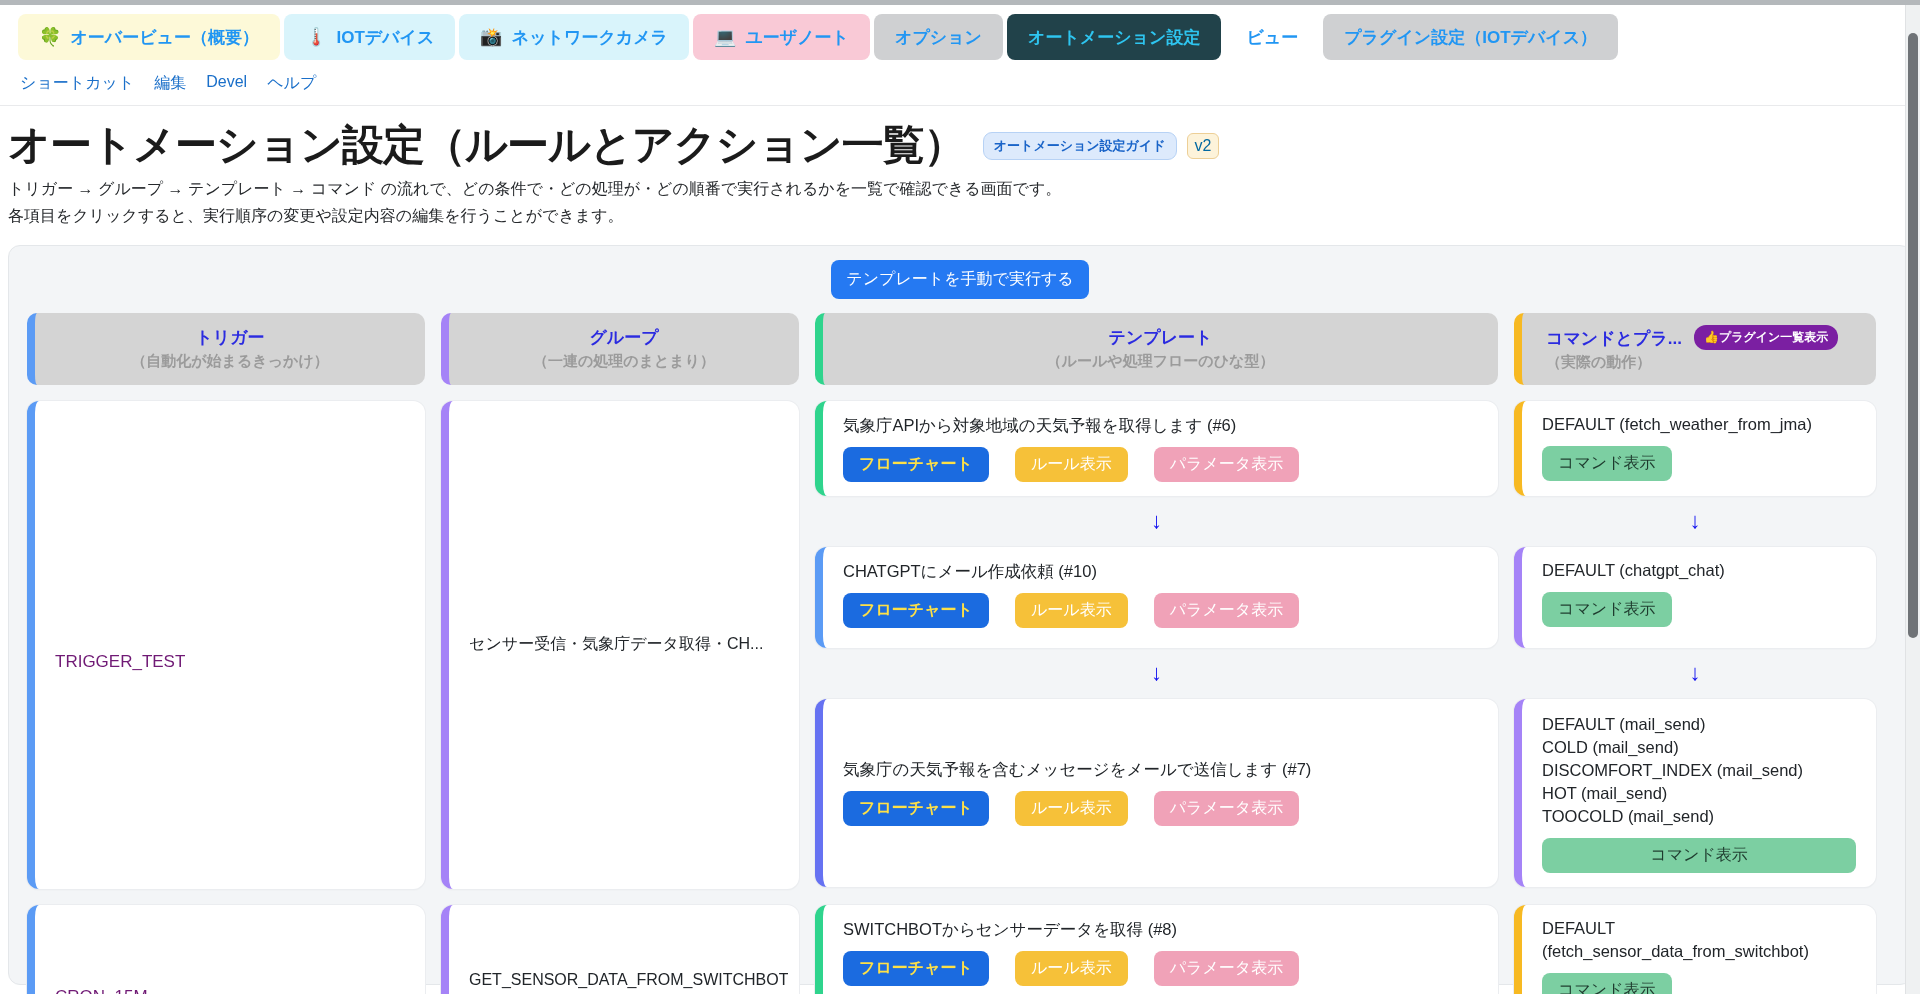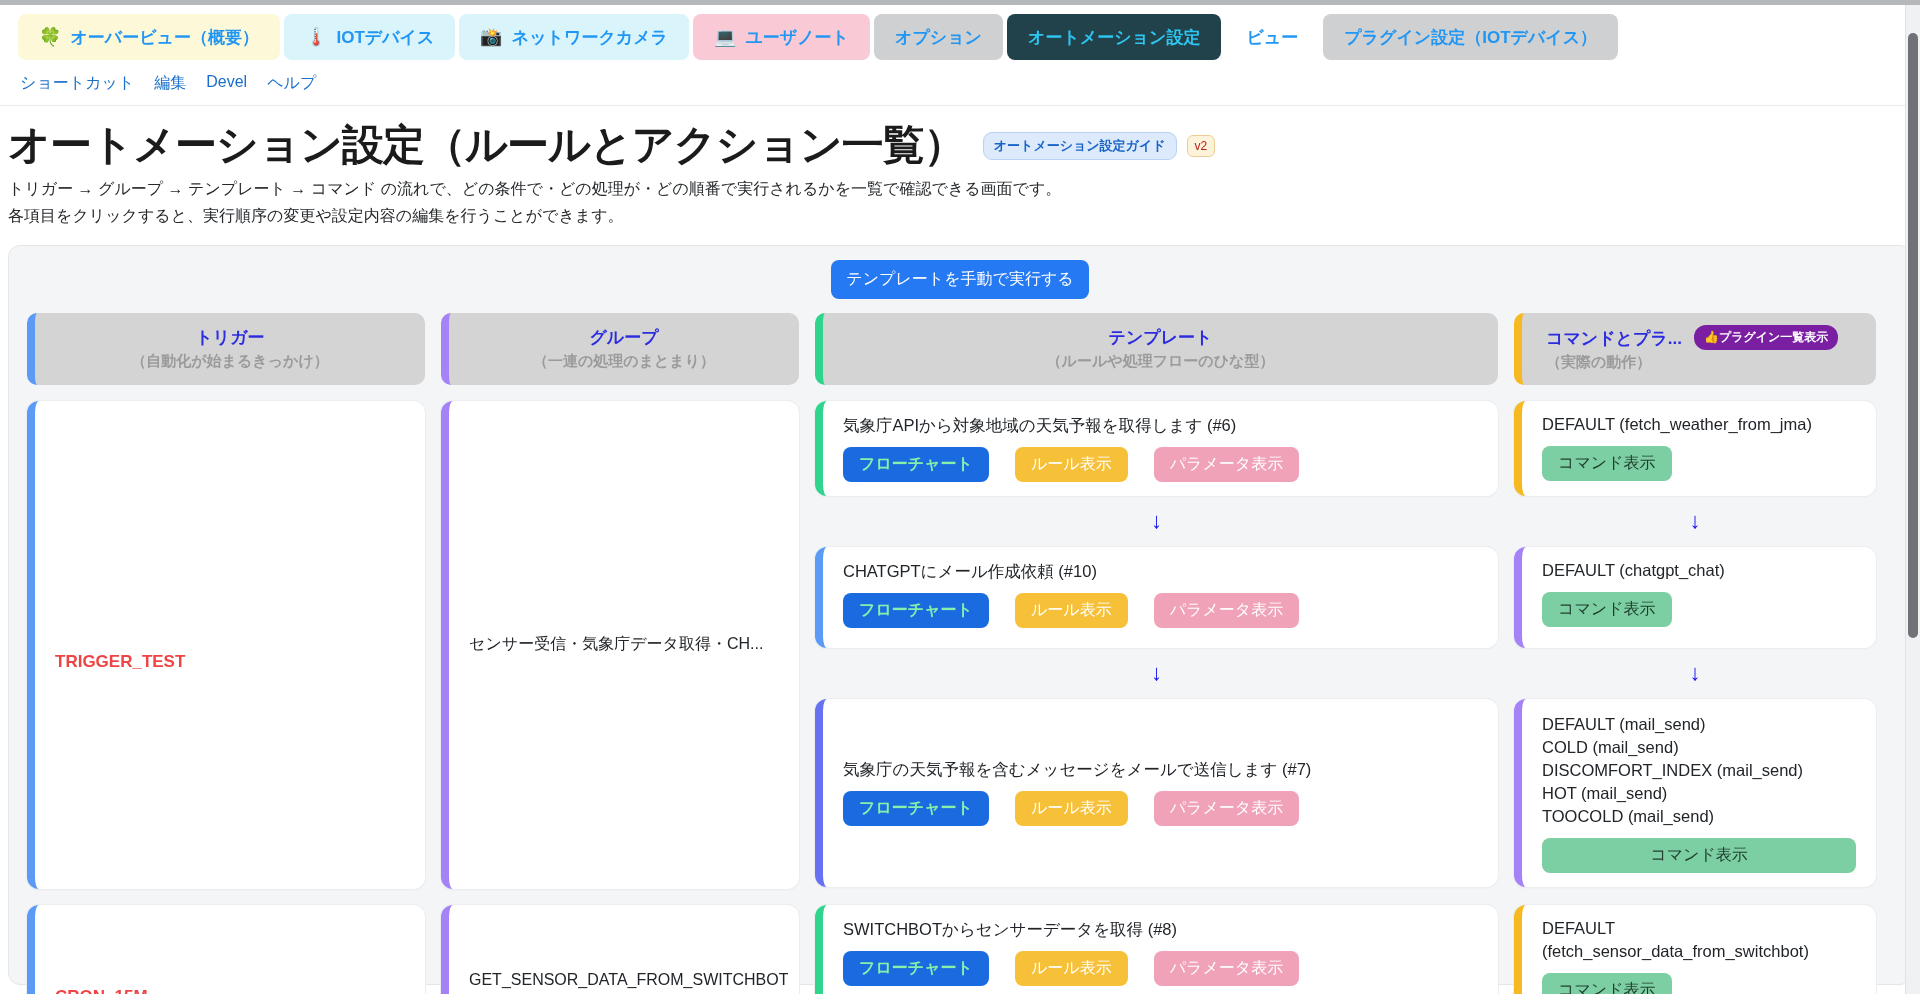--- a/index.html
+++ b/index.html
@@ -25,21 +25,21 @@
   .menubar { display:flex; gap:20px; padding:13px 0 11px 20px; }
   .menubar a { font-size:16px; color:#1a6fc9; text-decoration:none; cursor:pointer; }
   .rule { border:none; border-top:1px solid #e9eaec; }
 
   
   .pagehead { display:flex; align-items:flex-end; gap:18px; padding:16px 0 0 8px; }
   .pagehead h1 { font-size:42px; font-weight:700; color:#1b1b1b; letter-spacing:-1px; line-height:1.1; }
   .badges { display:flex; align-items:center; gap:10px; padding-bottom:8px; }
   .badge-guide { background:#ddeafc; border:1px solid #b7d2f5; color:#1a64c8; font-size:13px;
                  font-weight:bold; padding:4px 10px; border-radius:9px; cursor:pointer; white-space:nowrap; }
-  .badge-v2 { background:#fdf3da; border:1px solid #edcf96; color:#b91c1c; font-size:12px;
+  .badge-v2 { background:#fdf3da; border:1px solid #edcf96; color:#0369a1; font-size:16px;
               padding:3px 7px; border-radius:6px; }
   .desc { padding-left:8px; font-size:16px; line-height:1.65; color:#26292c; margin-top:8px; }
   .desc p { margin:0; }
 
   
   .panel { margin:16px 8px 0 8px; background:#f3f5f7; border:1px solid #e4e7ea;
            border-radius:12px; padding:14px 18px 0 18px; height:740px; }
   .panel-top { display:flex; justify-content:center; }
   .btn-exec { background:#2579f2; color:#ffffff; border:none; border-radius:8px;
               font-size:16px; padding:9px 15px; cursor:pointer; font-family:inherit; }
@@ -52,33 +52,33 @@
   .hdr .h-sub   { font-size:15px; font-weight:bold; color:#9b9b9b; }
   .hdr.left { align-items:flex-start; padding-left:24px; }
   .hdr .h-line { display:flex; align-items:flex-end; gap:12px; }
   .badge-plugin { background:#7b1fa2; color:#ffffff; font-size:12px; font-weight:bold;
                   padding:4px 10px; border-radius:12px; cursor:pointer; white-space:nowrap; }
 
   .body-row { margin-top:16px; }
   .card { background:#ffffff; border-radius:12px; border-left:8px solid #888;
           box-shadow:0 0 0 1px #ebedf0, 0 1px 2px rgba(0,0,0,.06); cursor:pointer; }
   .side-card { display:flex; align-items:center; padding:0 10px 0 20px; }
-  .trigger-label { color:#ef4444; font-weight:bold; font-size:17px;margin-top:34px; }
+  .trigger-label { color:#701a75; font-weight:normal; font-size:17px;margin-top:34px; }
   .group-label { font-size:16px; color:#212529; white-space:nowrap; overflow:hidden; }
 
   .stack { display:flex; flex-direction:column; }
   .arrowbox { height:51px; display:flex; align-items:center; justify-content:center;
               color:#1313ef; font-size:22px; font-weight:bold; }
 
   .tpl-card { padding:14px 20px; }
   .tpl-card .t-title { font-size:16.5px; margin-bottom:10px; }
   .btnrow { display:flex; gap:26px; }
   .btn { border:none; border-radius:8px; font-size:16px; padding:7px 16px; cursor:pointer;
          font-family:inherit; white-space:nowrap; }
-  .btn-flow  { background:#1b6be0; color:#86efac; font-weight:bold; }
+  .btn-flow  { background:#1b6be0; color:#fde047; font-weight:bold; }
   .btn-rule  { background:#f6c139; color:#ffffff; }
   .btn-param { background:#f0a2b8; color:#ffffff; }
   .btn-cmd   { background:#7ccfa2; color:#1e3b2e; }
 
   .cmd-card { padding:12px 20px; }
   .cmd-card .c-line { font-size:16.5px; line-height:23px; }
   .cmd-card .btn { margin-top:10px; }
 
   .h95  { height:95px; }
   .h101 { height:101px; }

